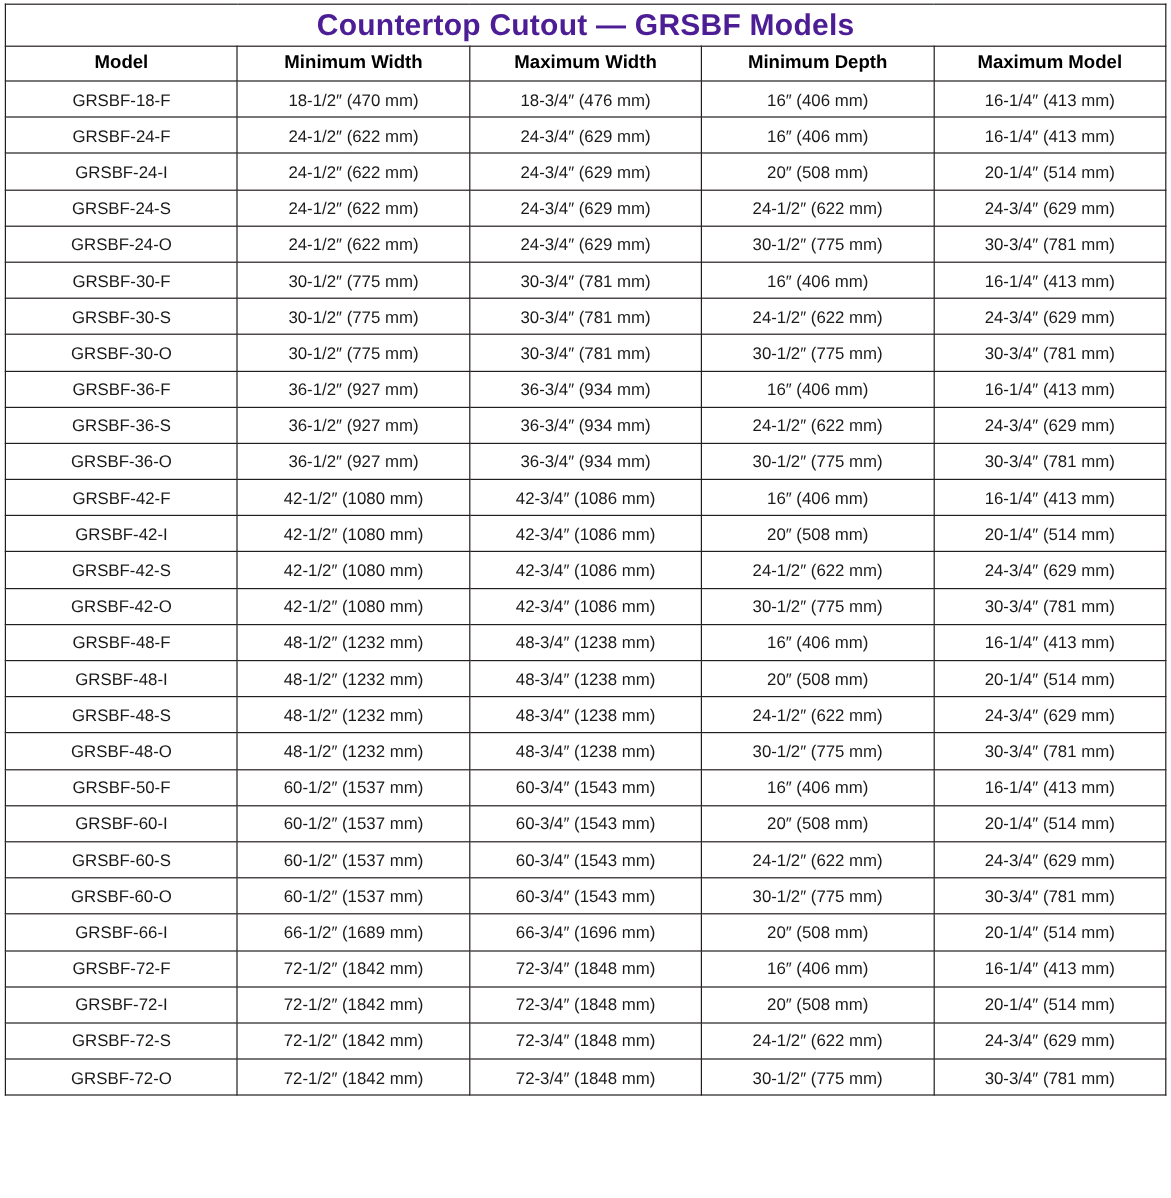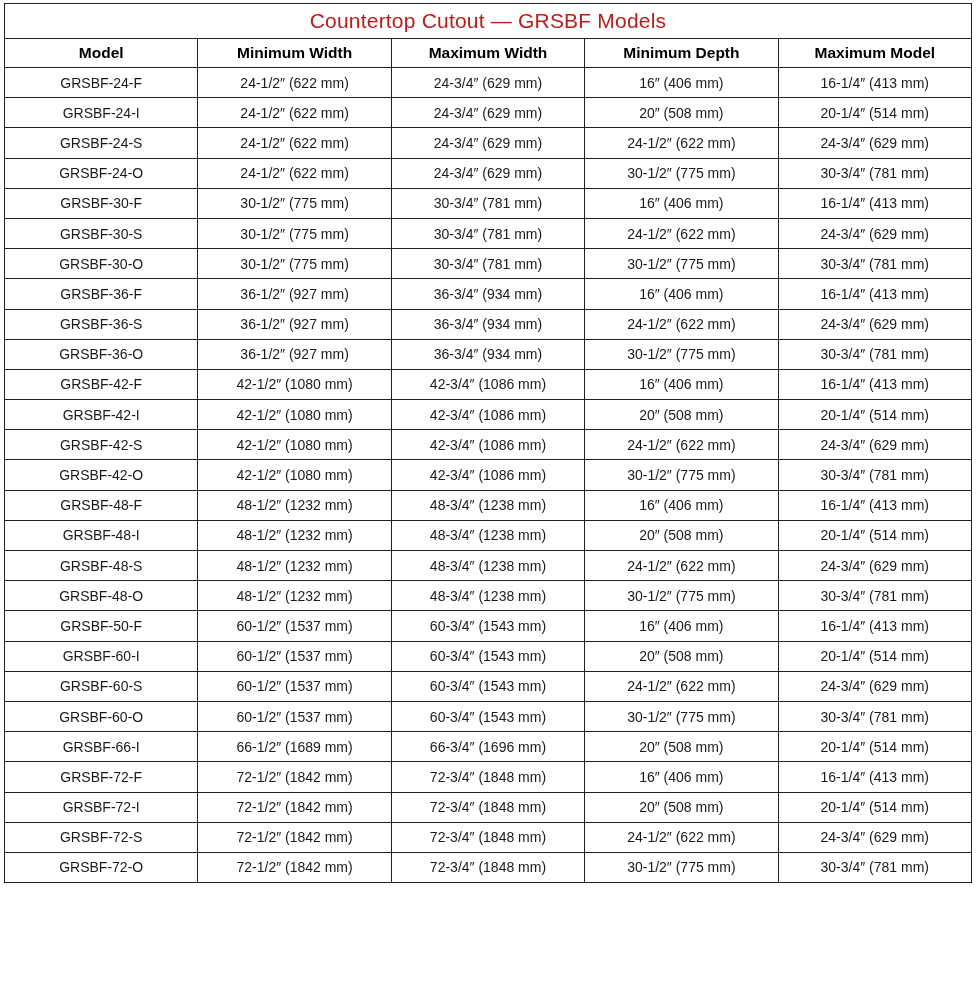--- a/index.html
+++ b/index.html
@@ -24,25 +24,25 @@
     table-layout: fixed;
     background: #ffffff;
   }
   table.cutout td, table.cutout th {
     border: 1px solid #231f20;
     padding: 0;
     text-align: center;
     vertical-align: middle;
   }
   .title-cell {
-    font-size: 21px;
-    font-weight: normal;
+    font-size: 25px;
+    font-weight: bold;
     height: 34px;
     letter-spacing: 0.2px;
-    color: #b91c1c;
+    color: #4c1d95;
   }
   .colhead {
     font-size: 15.5px;
     font-weight: bold;
     height: 28px;
   }
   .datacell {
     font-size: 14px;
     height: 29.2px;
     font-weight: normal;
@@ -72,20 +72,27 @@
       <tr>
         <th class="colhead model-col">Model</th>
         <th class="colhead w-col">Minimum Width</th>
         <th class="colhead w-col">Maximum Width</th>
         <th class="colhead d-col">Minimum Depth</th>
         <th class="colhead d-col">Maximum Model</th>
       </tr>
     </thead>
     <tbody>
         <tr>
+          <td class="datacell nowrap model-col">GRSBF-18-F</td>
+          <td class="datacell nowrap w-col">18-1/2″ (470 mm)</td>
+          <td class="datacell nowrap w-col">18-3/4″ (476 mm)</td>
+          <td class="datacell nowrap d-col">16″ (406 mm)</td>
+          <td class="datacell nowrap d-col">16-1/4″ (413 mm)</td>
+        </tr>
+        <tr>
           <td class="datacell nowrap model-col">GRSBF-24-F</td>
           <td class="datacell nowrap w-col">24-1/2″ (622 mm)</td>
           <td class="datacell nowrap w-col">24-3/4″ (629 mm)</td>
           <td class="datacell nowrap d-col">16″ (406 mm)</td>
           <td class="datacell nowrap d-col">16-1/4″ (413 mm)</td>
         </tr>
         <tr>
           <td class="datacell nowrap model-col">GRSBF-24-I</td>
           <td class="datacell nowrap w-col">24-1/2″ (622 mm)</td>
           <td class="datacell nowrap w-col">24-3/4″ (629 mm)</td>

